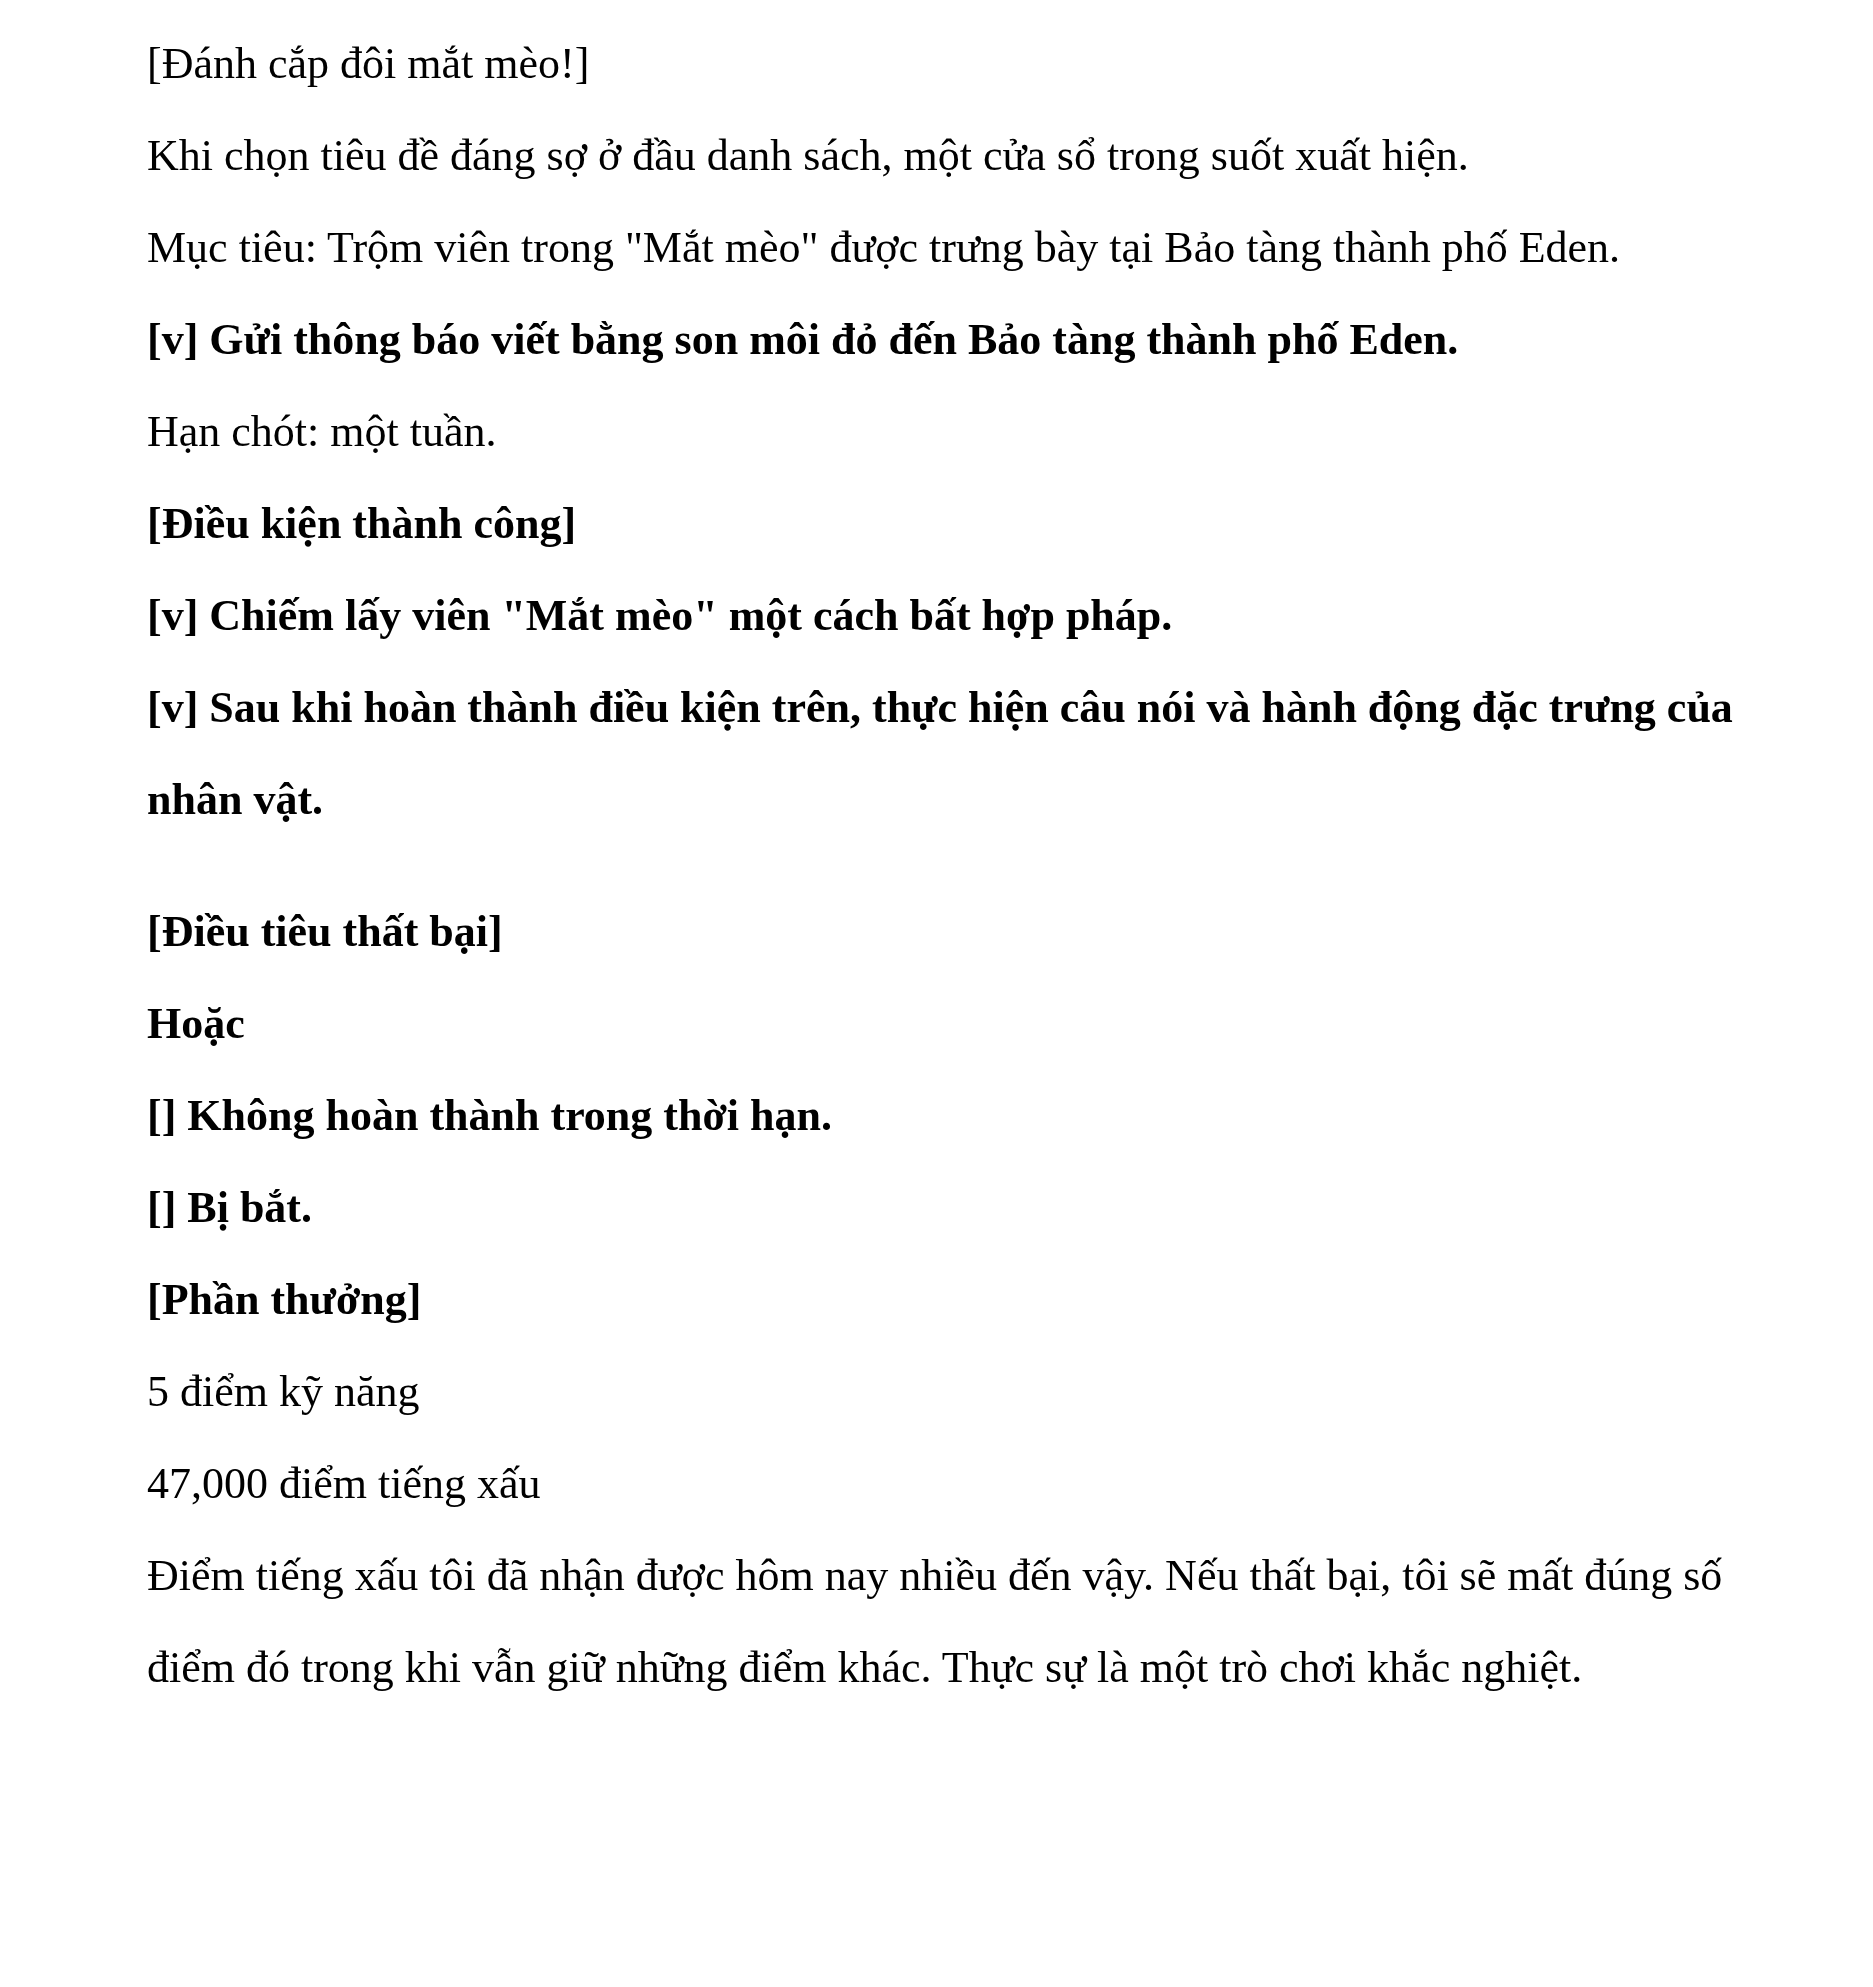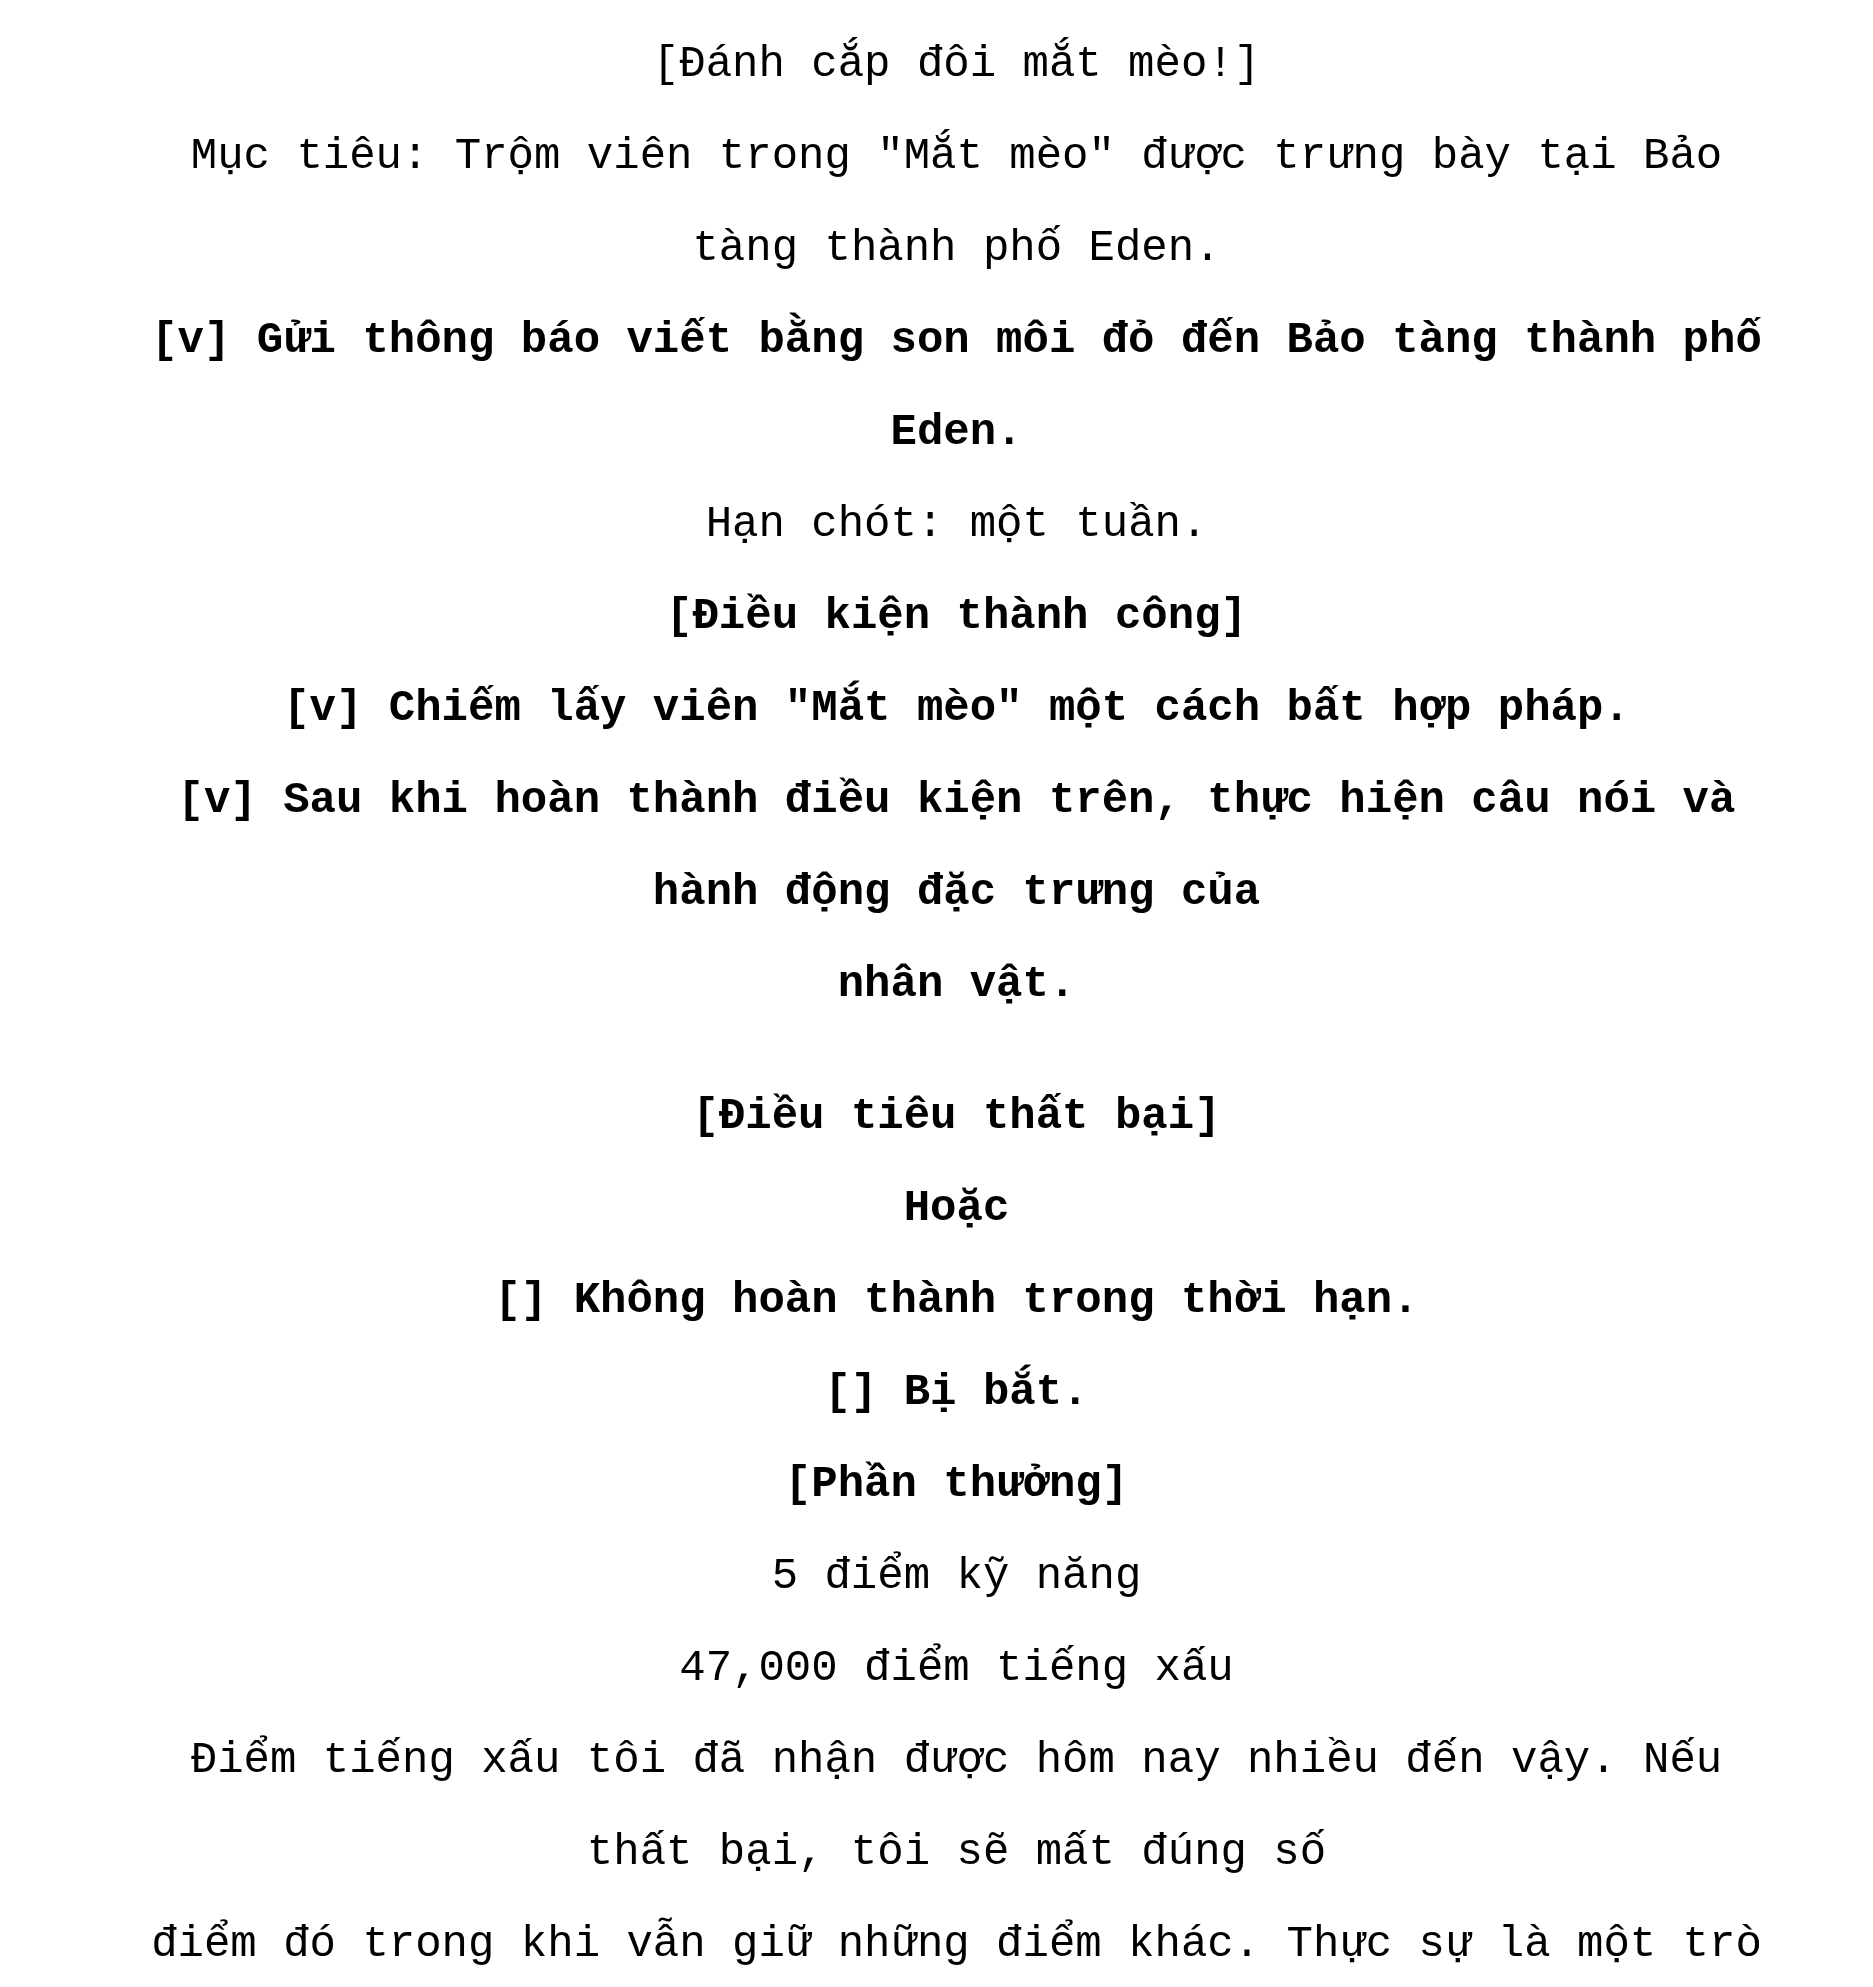--- a/index.html
+++ b/index.html
@@ -14,40 +14,40 @@
   }
   .page {
     box-sizing: border-box;
     width: 1874px;
     height: 1987px;
     padding: 18px 108px 0 147px;
     background: #ffffff;
   }
   .page p {
     margin: 0;
-    font-family: Liberation Mono, monospace;
+    font-family: Liberation Serif, serif;
     font-size: 44px;
     line-height: 92px;
     color: #000000;
     white-space: pre-wrap;
     font-weight: normal;
-    text-align: center;
   }
   .page p.bold {
     font-weight: bold;
   }
   .page p.gap {
     margin-top: 40px;
   }
 </style>
 </head>
 <body>
 
 <div class="page">
   <p>[Đánh cắp đôi mắt mèo!]</p>
+  <p>Khi chọn tiêu đề đáng sợ ở đầu danh sách, một cửa sổ trong suốt xuất hiện.</p>
   <p>Mục tiêu: Trộm viên trong "Mắt mèo" được trưng bày tại Bảo tàng thành phố Eden.</p>
   <p class="bold">[v] Gửi thông báo viết bằng son môi đỏ đến Bảo tàng thành phố Eden.</p>
   <p>Hạn chót: một tuần.</p>
   <p class="bold">[Điều kiện thành công]</p>
   <p class="bold">[v] Chiếm lấy viên "Mắt mèo" một cách bất hợp pháp.</p>
   <p class="bold">[v] Sau khi hoàn thành điều kiện trên, thực hiện câu nói và hành động đặc trưng của
 nhân vật.</p>
   <p class="bold gap">[Điều tiêu thất bại]</p>
   <p class="bold">Hoặc</p>
   <p class="bold">[] Không hoàn thành trong thời hạn.</p>

